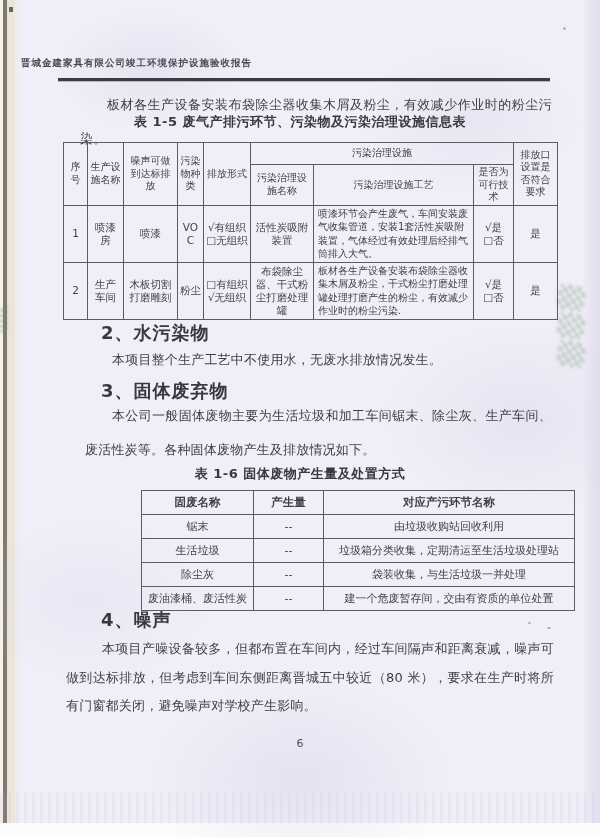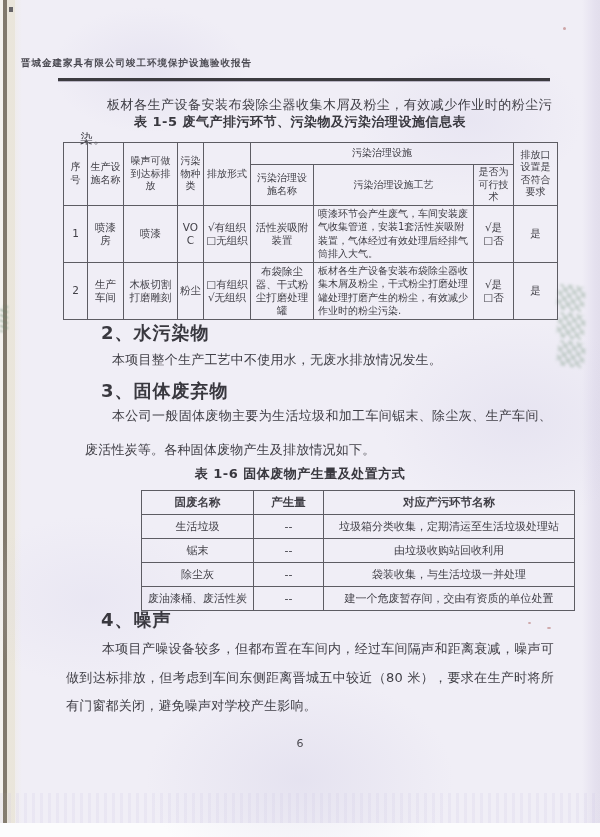--- a/index.html
+++ b/index.html
@@ -214,28 +214,28 @@
         <col style="width:70px">
         <col style="width:251px">
     </colgroup>
     <tbody>
         <tr class="hdr">
       <td>固废名称</td>
       <td>产生量</td>
       <td>对应产污环节名称</td>
     </tr>
     <tr>
+      <td>锯末</td>
+      <td>--</td>
+      <td>由垃圾收购站回收利用</td>
+    </tr>
+    <tr>
       <td>生活垃圾</td>
       <td>--</td>
       <td>垃圾箱分类收集，定期清运至生活垃圾处理站</td>
-    </tr>
-    <tr>
-      <td>锯末</td>
-      <td>--</td>
-      <td>由垃圾收购站回收利用</td>
     </tr>
     <tr>
       <td>除尘灰</td>
       <td>--</td>
       <td>袋装收集，与生活垃圾一并处理</td>
     </tr>
     <tr>
       <td>废油漆桶、废活性炭</td>
       <td>--</td>
       <td>建一个危废暂存间，交由有资质的单位处置</td>

